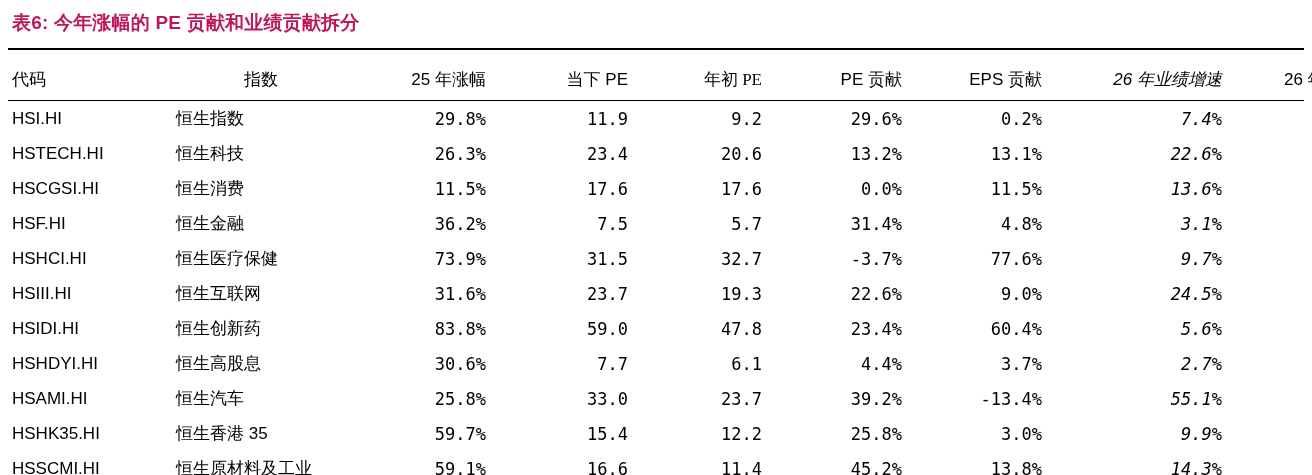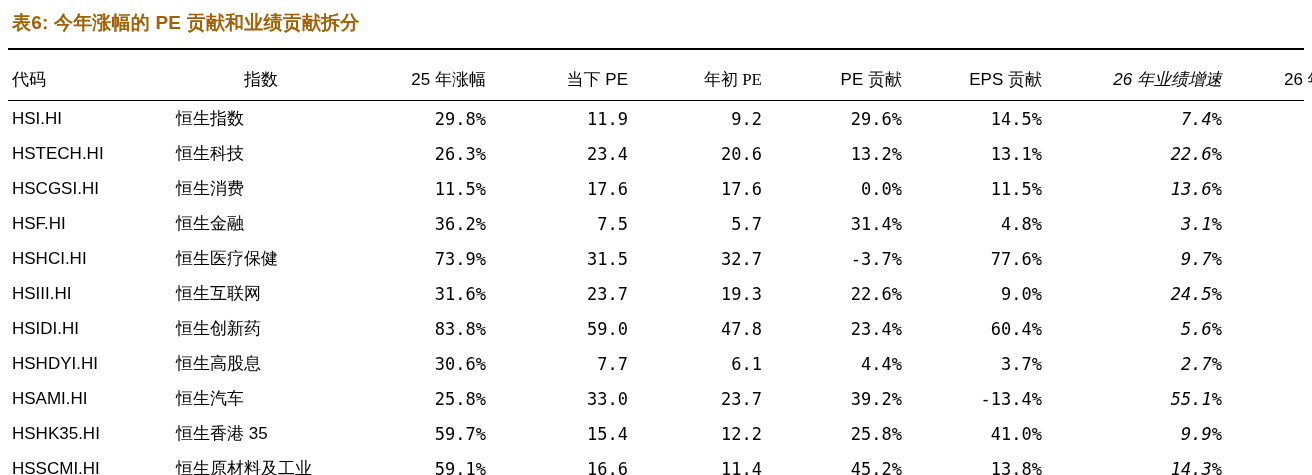--- a/index.html
+++ b/index.html
@@ -17,21 +17,21 @@
   .page {
     width: 1312px;
     height: 475px;
     box-sizing: border-box;
     padding: 0 8px;
     position: relative;
   }
   .table-title {
     font-size: 19px;
     font-weight: bold;
-    color: #a16207;
+    color: #be185d;
     padding: 10px 4px 12px 4px;
     letter-spacing: 0.2px;
   }
   .rule {
     height: 2px;
     background: #000000;
     width: 100%;
   }
   .rule.thin {
     height: 1px;
@@ -99,21 +99,21 @@
 
   <table class="data">
     <tbody>
       <tr>
         <td class="col-code">HSI.HI</td>
         <td class="col-index">恒生指数</td>
         <td class="col-num numfont w-gain">29.8%</td>
         <td class="col-num numfont w-pe-now">11.9</td>
         <td class="col-num numfont w-pe-start">9.2</td>
         <td class="col-num numfont w-pe-con">29.6%</td>
-        <td class="col-num numfont w-eps-con">14.5%</td>
+        <td class="col-num numfont w-eps-con">0.2%</td>
         <td class="col-num numfont w-growth">7.4%</td>
         <td class="col-num numfont w-pe26">11.1</td>
       </tr>
       <tr>
         <td class="col-code">HSTECH.HI</td>
         <td class="col-index">恒生科技</td>
         <td class="col-num numfont w-gain">26.3%</td>
         <td class="col-num numfont w-pe-now">23.4</td>
         <td class="col-num numfont w-pe-start">20.6</td>
         <td class="col-num numfont w-pe-con">13.2%</td>
@@ -198,21 +198,21 @@
         <td class="col-num numfont w-growth">55.1%</td>
         <td class="col-num numfont w-pe26">21.3</td>
       </tr>
       <tr>
         <td class="col-code">HSHK35.HI</td>
         <td class="col-index">恒生香港 35</td>
         <td class="col-num numfont w-gain">59.7%</td>
         <td class="col-num numfont w-pe-now">15.4</td>
         <td class="col-num numfont w-pe-start">12.2</td>
         <td class="col-num numfont w-pe-con">25.8%</td>
-        <td class="col-num numfont w-eps-con">41.0%</td>
+        <td class="col-num numfont w-eps-con">3.0%</td>
         <td class="col-num numfont w-growth">9.9%</td>
         <td class="col-num numfont w-pe26">14.0</td>
       </tr>
       <tr>
         <td class="col-code">HSSCMI.HI</td>
         <td class="col-index">恒生原材料及工业</td>
         <td class="col-num numfont w-gain">59.1%</td>
         <td class="col-num numfont w-pe-now">16.6</td>
         <td class="col-num numfont w-pe-start">11.4</td>
         <td class="col-num numfont w-pe-con">45.2%</td>

